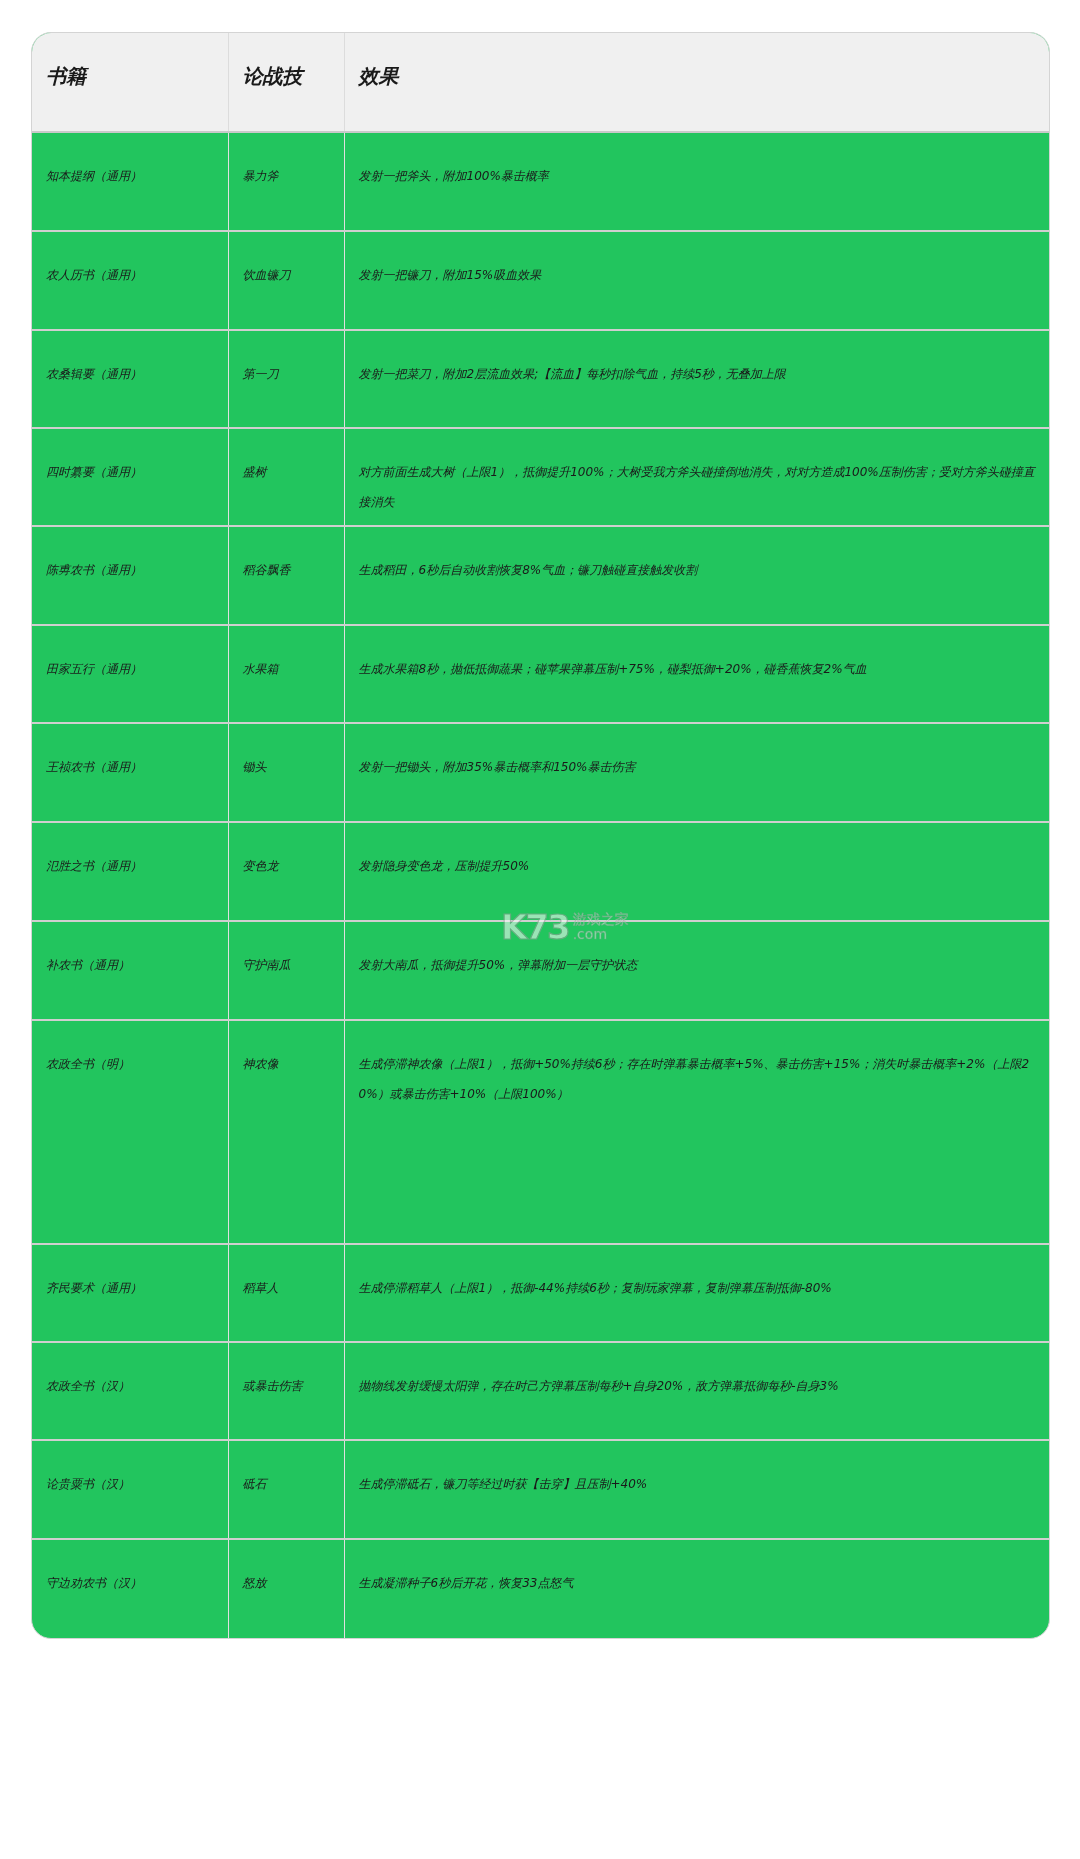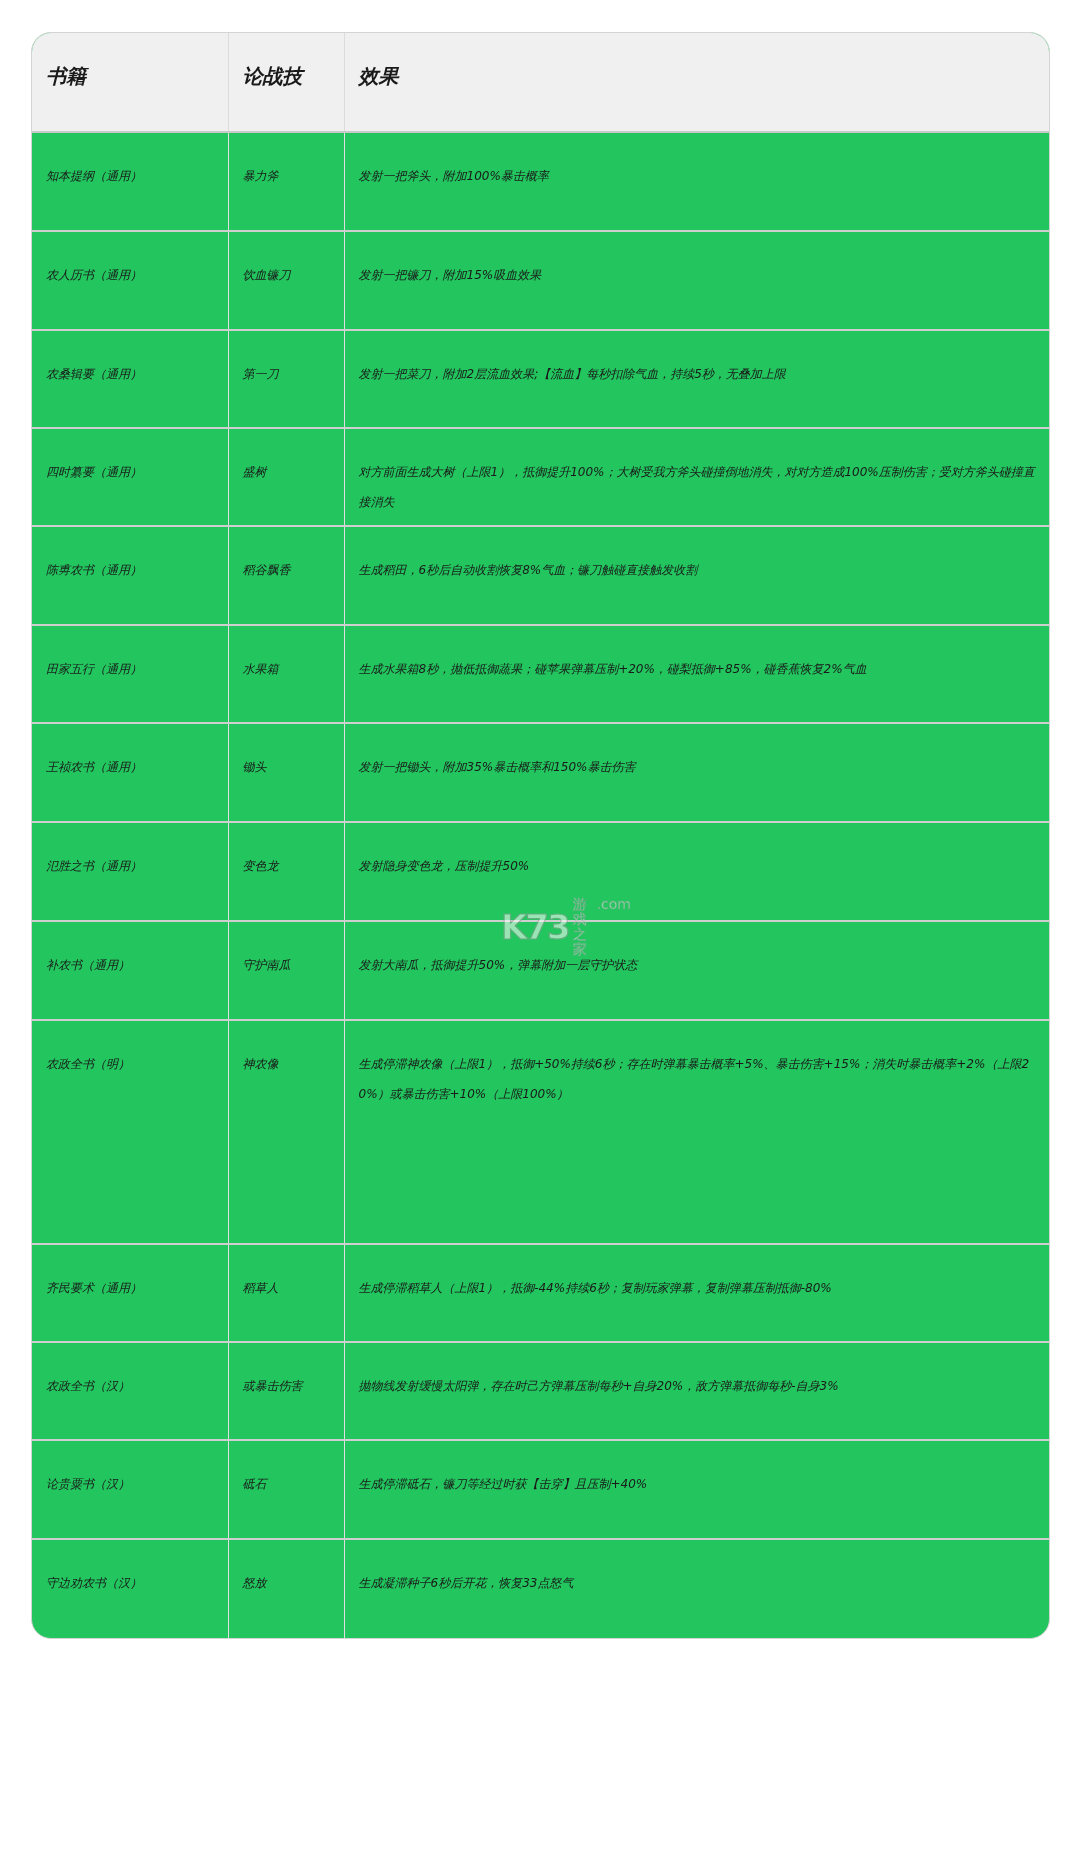--- a/index.html
+++ b/index.html
@@ -79,21 +79,21 @@
     font-family: "DejaVu Sans", sans-serif;
     font-size: 34px;
     font-weight: bold;
     color: #ffffff;
     -webkit-text-stroke: 1.2px #9a9a9a;
     letter-spacing: -2px;
     line-height: 38px;
   }
   .wm-side {
     display: flex;
-    flex-direction: row;
+    flex-direction: column;
     line-height: 15px;
   }
   .wm-cn, .wm-com {
     font-size: 14px;
     color: #ffffff;
     -webkit-text-stroke: 0.6px #9a9a9a;
   }
 </style>
 </head>
 <body>
@@ -134,21 +134,21 @@
         <td class="effect">对方前面生成大树（上限1），抵御提升100%；大树受我方斧头碰撞倒地消失，对对方造成100%压制伤害；受对方斧头碰撞直接消失</td>
       </tr>
       <tr class="lines-1">
         <td>陈旉农书（通用）</td>
         <td>稻谷飘香</td>
         <td class="effect">生成稻田，6秒后自动收割恢复8%气血；镰刀触碰直接触发收割</td>
       </tr>
       <tr class="lines-2">
         <td>田家五行（通用）</td>
         <td>水果箱</td>
-        <td class="effect">生成水果箱8秒，抛低抵御蔬果；碰苹果弹幕压制+20%，碰梨抵御+85%，碰香蕉恢复2%气血</td>
+        <td class="effect">生成水果箱8秒，抛低抵御蔬果；碰苹果弹幕压制+75%，碰梨抵御+20%，碰香蕉恢复2%气血</td>
       </tr>
       <tr class="lines-1">
         <td>王祯农书（通用）</td>
         <td>锄头</td>
         <td class="effect">发射一把锄头，附加35%暴击概率和150%暴击伤害</td>
       </tr>
       <tr class="lines-1">
         <td>氾胜之书（通用）</td>
         <td>变色龙</td>
         <td class="effect">发射隐身变色龙，压制提升50%</td>

